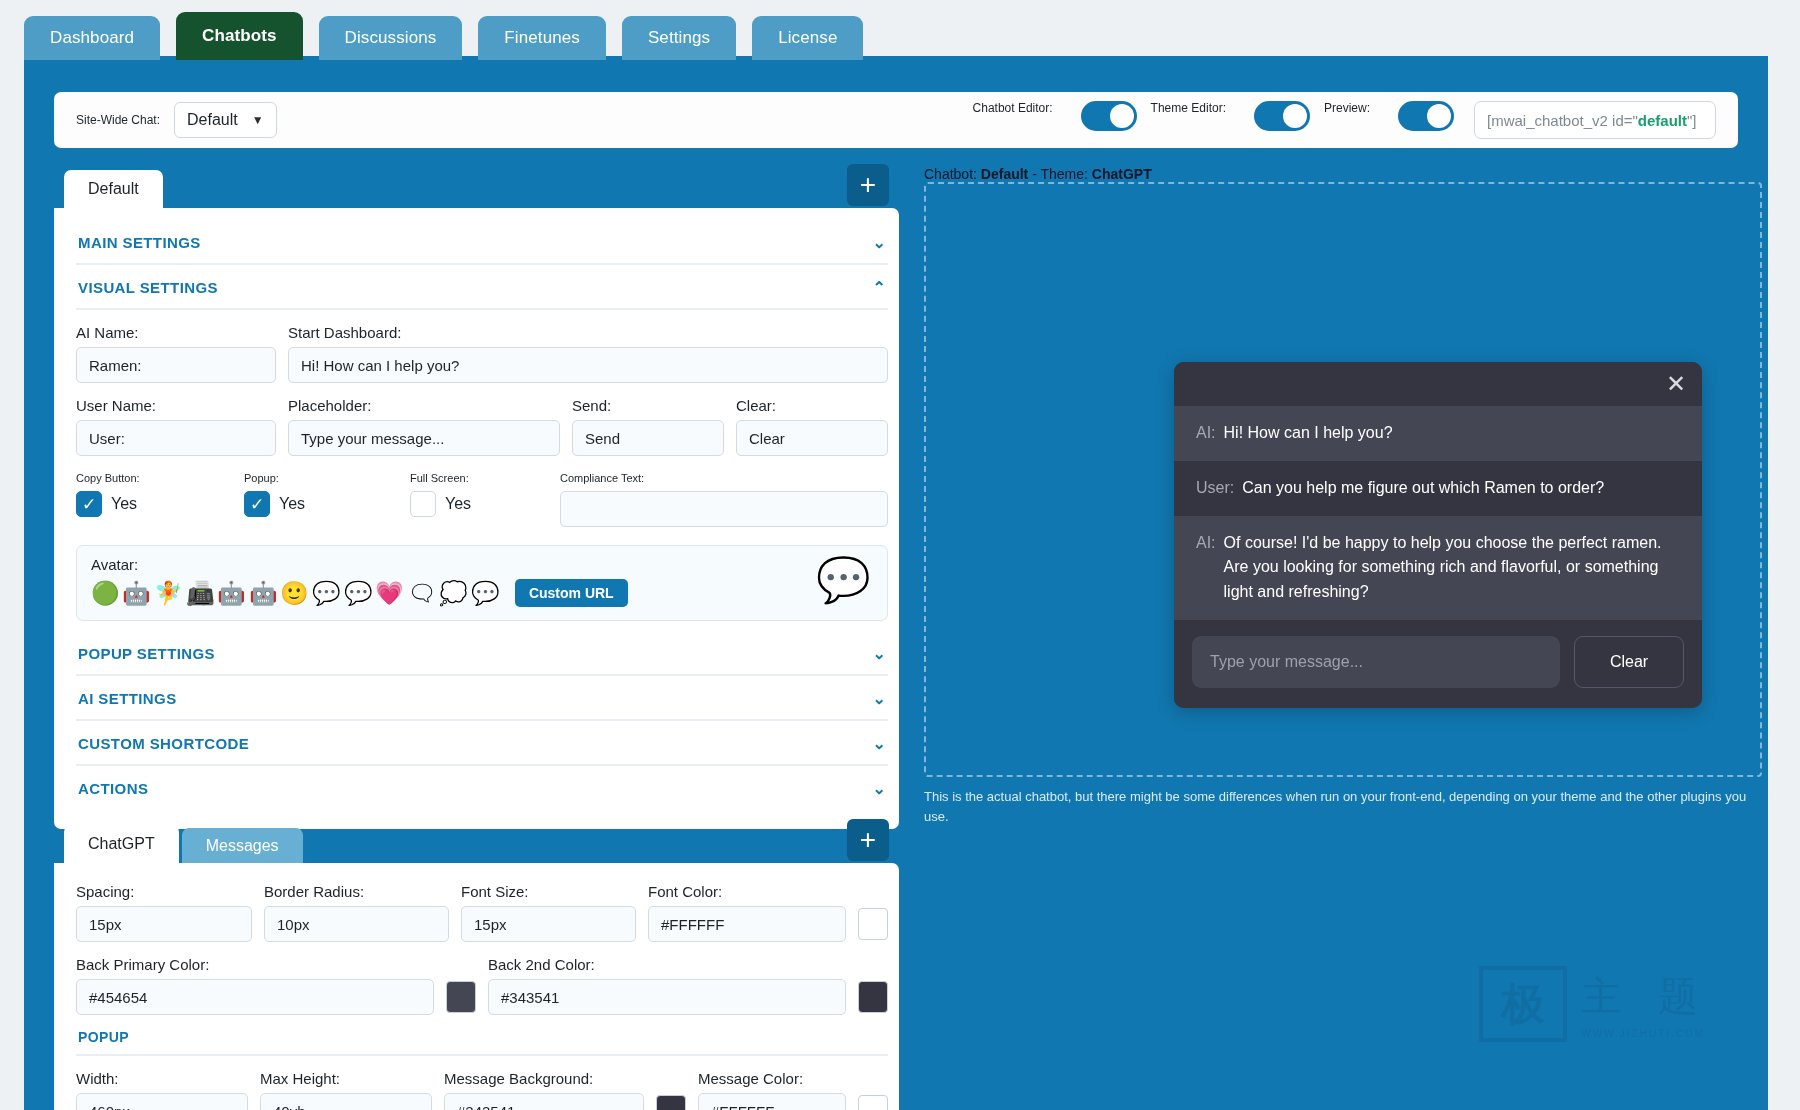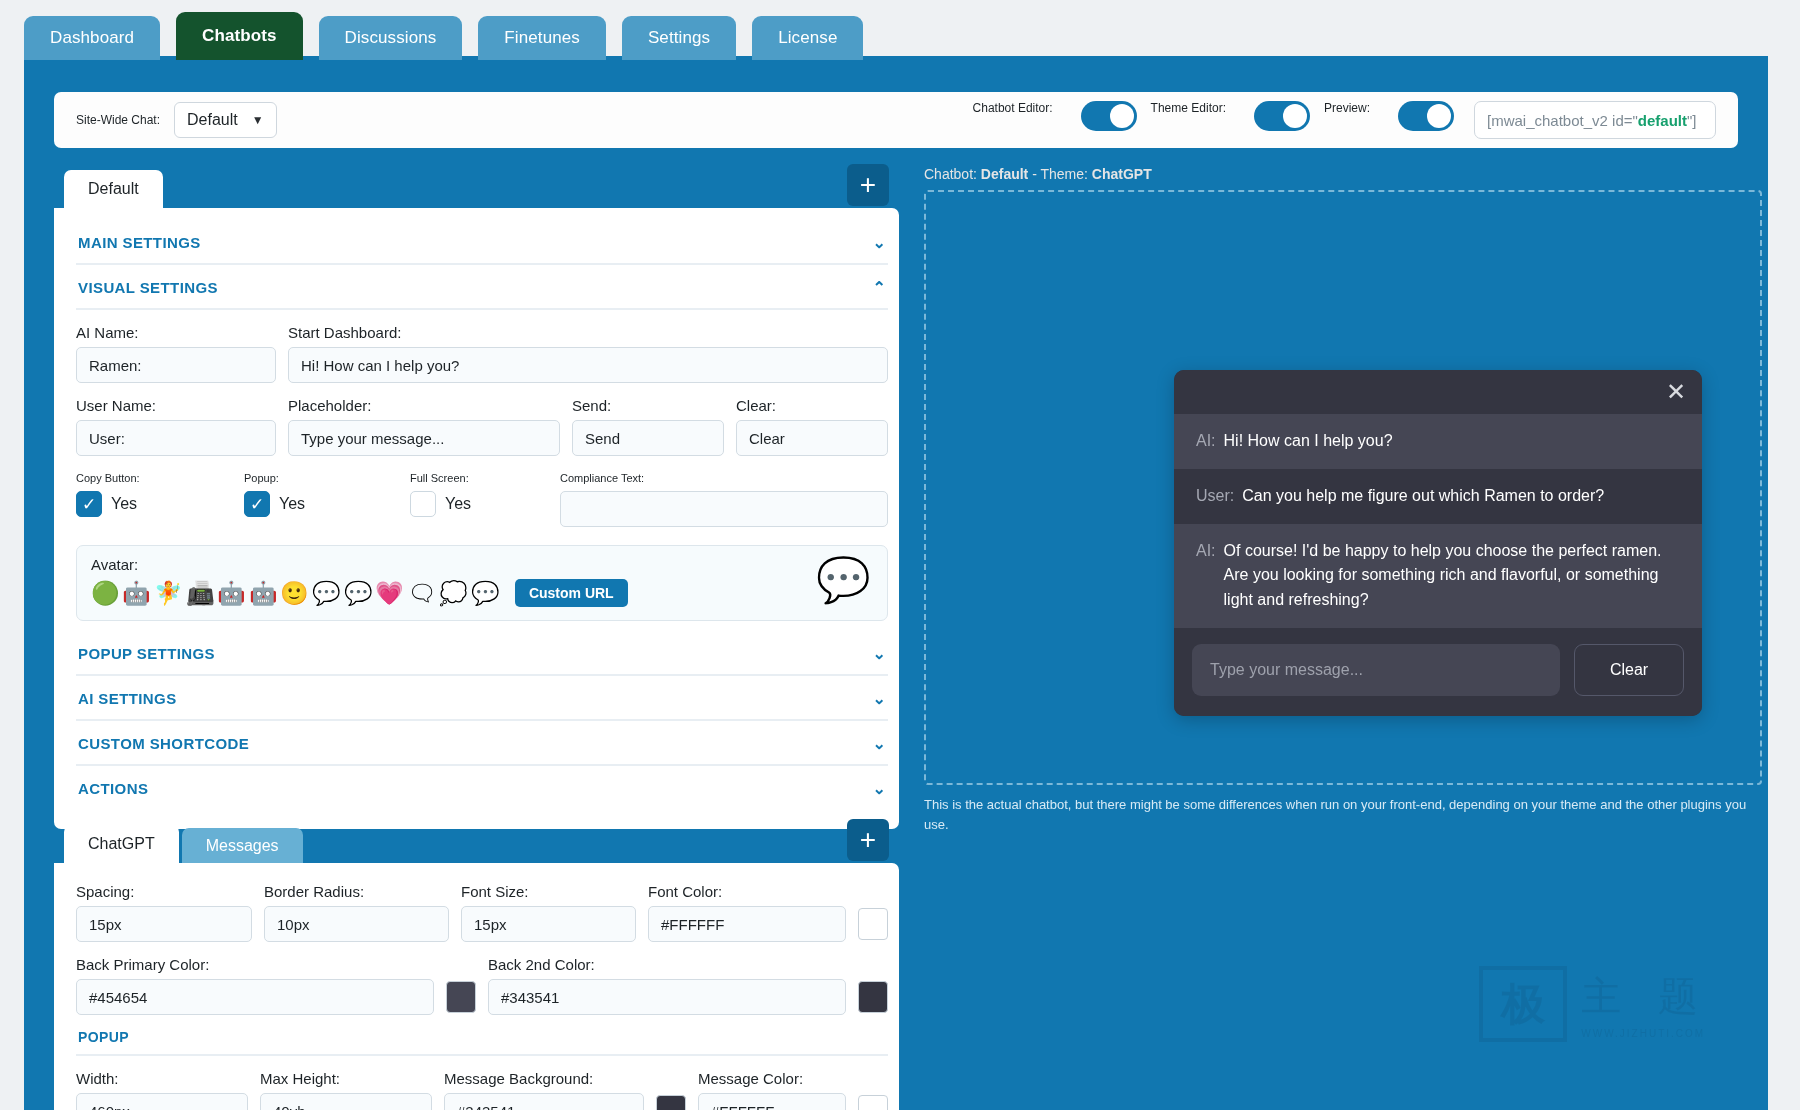--- a/index.html
+++ b/index.html
@@ -331,23 +331,23 @@
     font-size: 14px;
     font-weight: bold;
     letter-spacing: .4px;
     padding: 14px 2px 9px 2px;
     border-bottom: 2px solid #e8eef3;
   }
 
   
   .right-col { position: absolute; left: 900px; top: 110px; width: 838px; }
   .preview-title {
-    color: #e5e5e5;
+    color: #0f172a;
     font-size: 14px;
-    margin-bottom: 8px;
+    margin-bottom: 0;
   }
   .preview-title b { font-weight: bold; }
   .preview-frame {
     position: relative;
     height: 595px;
     border: 2px dashed #7cb8d8;
     border-radius: 4px;
   }
   .chat-window {
     position: absolute;

